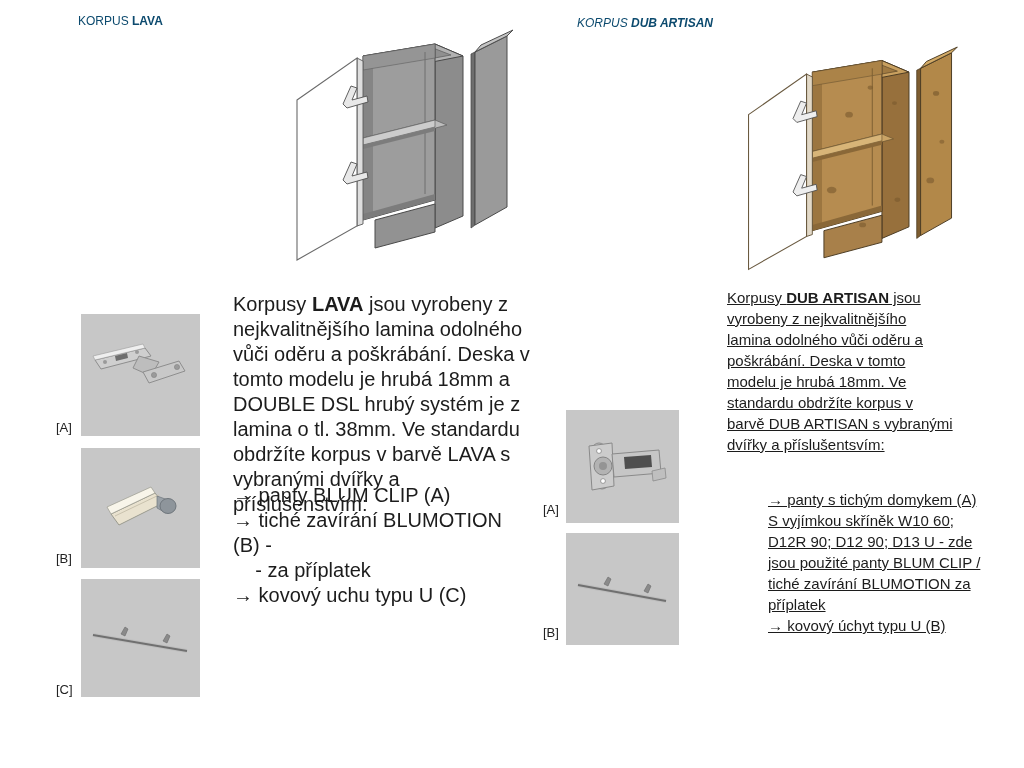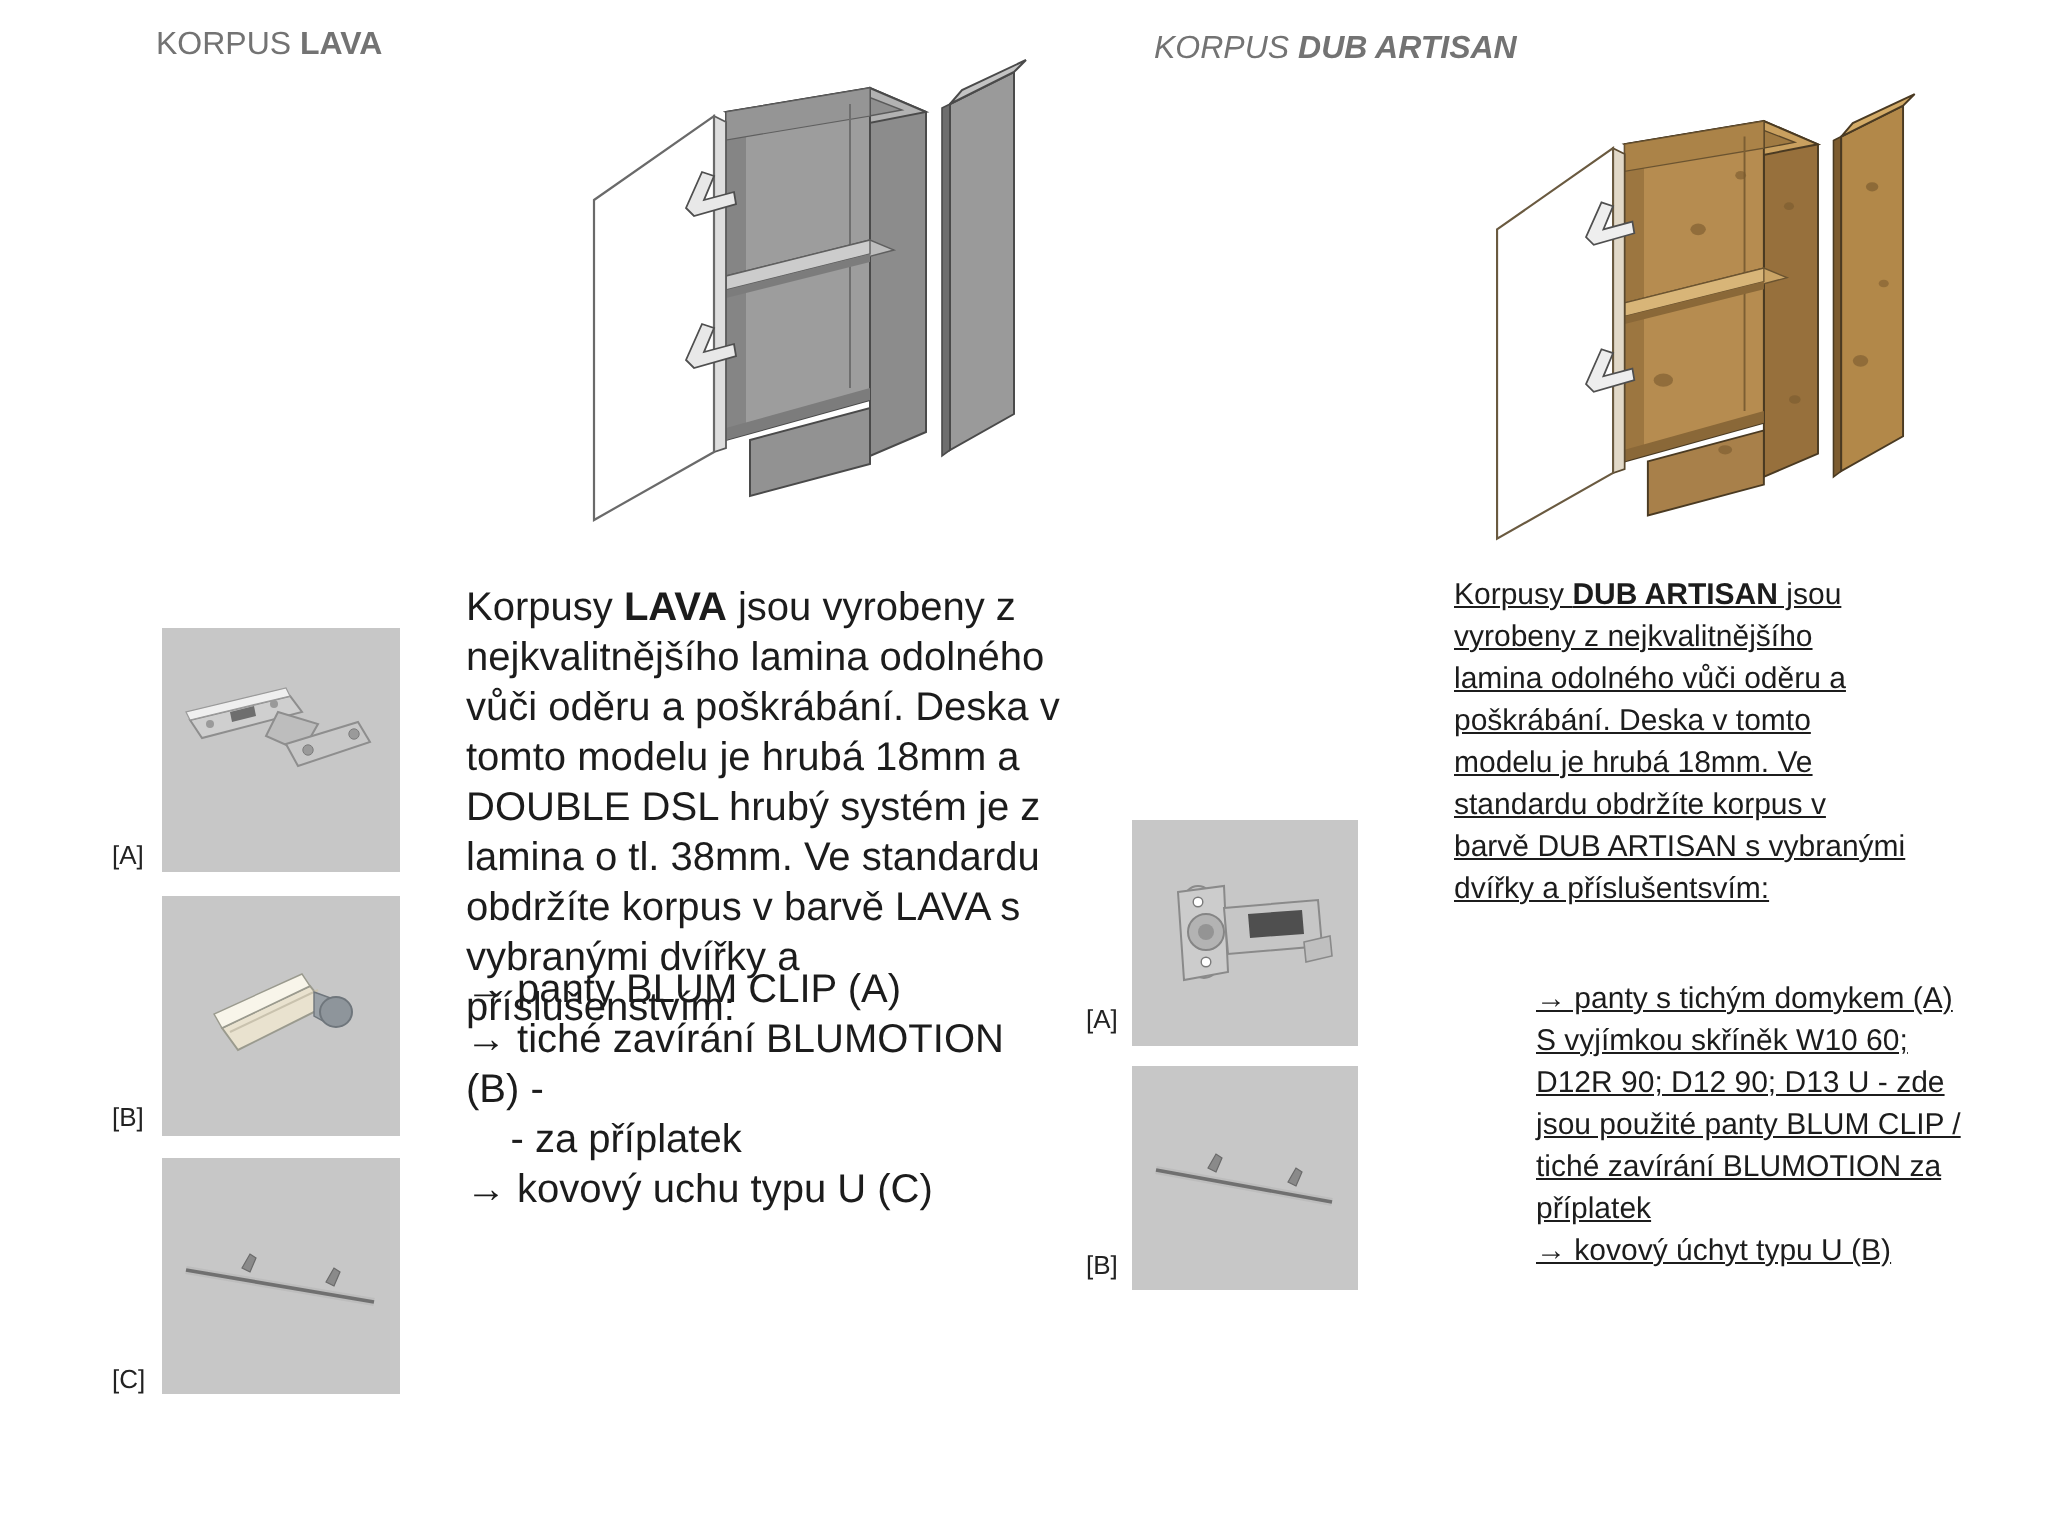--- a/index.html
+++ b/index.html
@@ -1,21 +1,21 @@
 <!DOCTYPE html>
 <html><head>
 <meta charset="utf-8">
 <style>
   html,body{margin:0;padding:0;}
   body{
     width:1024px;height:768px;background:#ffffff;position:relative;
     font-family:"Liberation Sans",sans-serif;color:#1c1c1c;overflow:hidden;
   }
   .abs{position:absolute;}
-  .title{font-size:16px;color:#737373;white-space:nowrap;}
+  .title{font-size:12px;color:#0c4a6e;white-space:nowrap;}
   .title .brand{font-weight:700;}
   .para{white-space:pre-wrap;}
   .para .brand{font-weight:700;}
   .text-lava{font-size:20px;line-height:25px;width:300px;}
   .text-artisan{font-size:15px;line-height:21px;width:292px;text-decoration:underline;}
   .photo-box{position:absolute;background:#c7c7c7;}
   .photo-box svg{display:block;width:100%;height:100%;}
   .hw-label{position:absolute;font-size:13px;color:#222;white-space:nowrap;}
   svg{overflow:visible;}
 </style>

